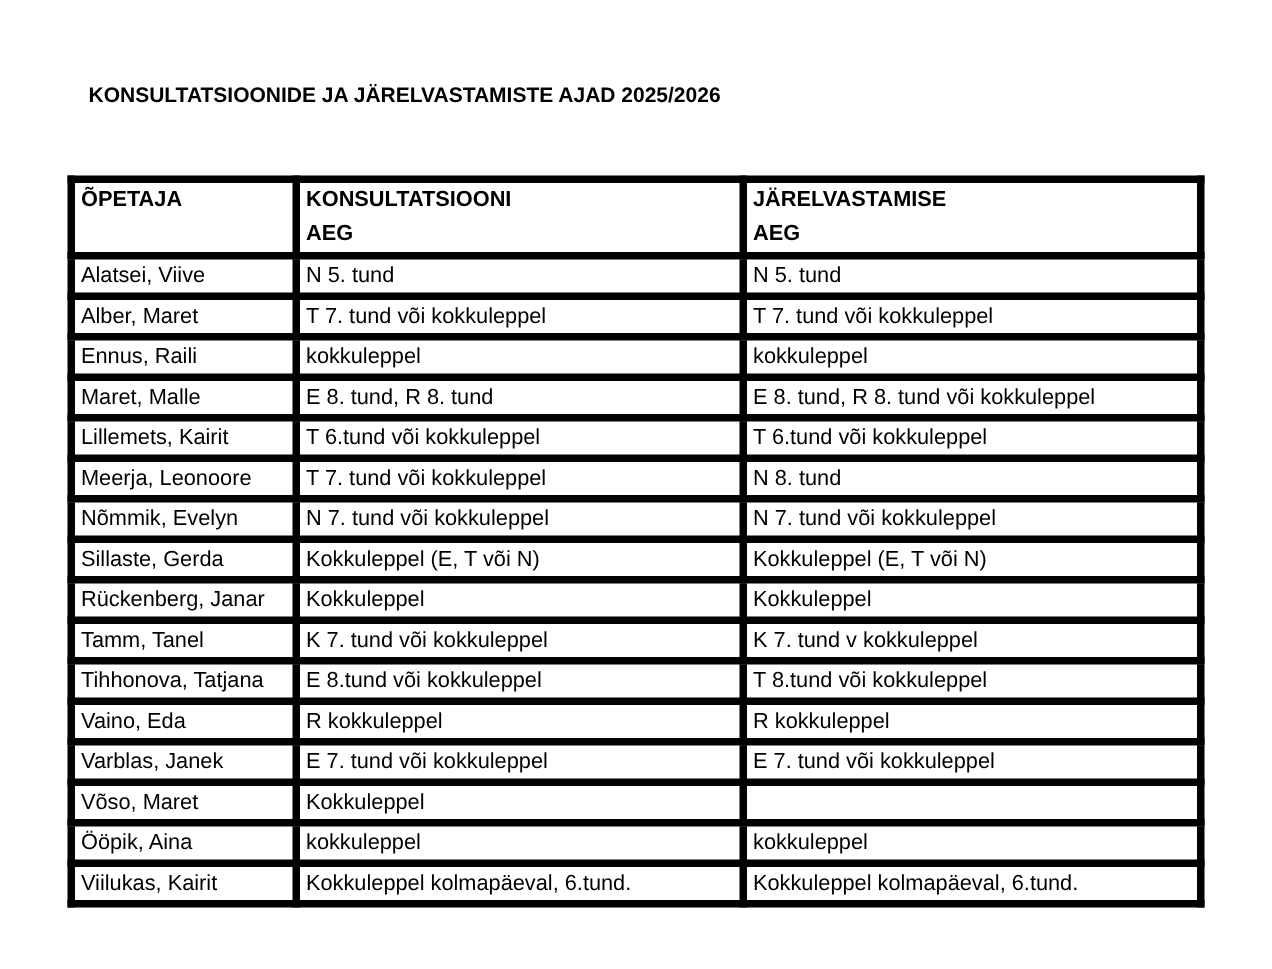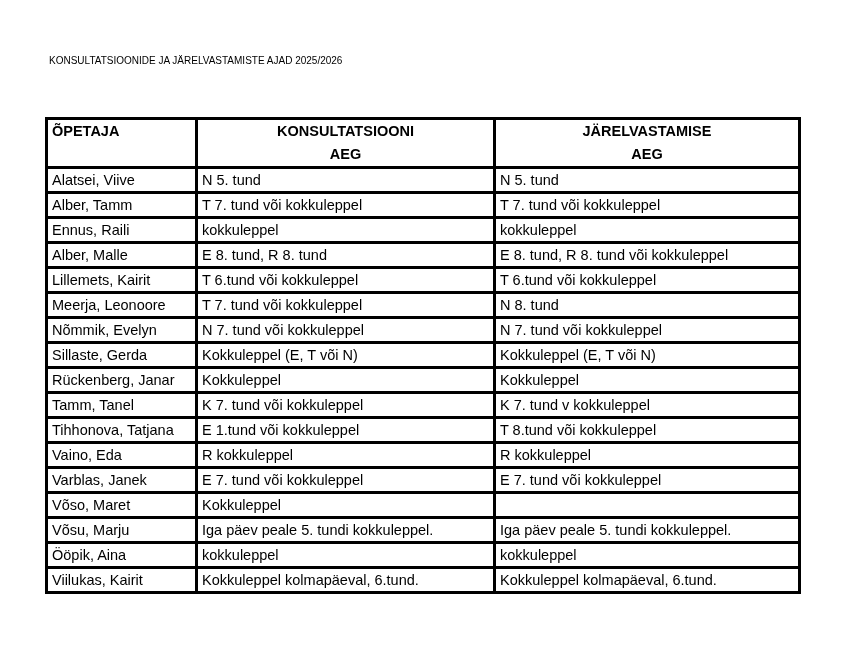--- a/index.html
+++ b/index.html
@@ -10,55 +10,55 @@
     body {
       width: 848px;
       height: 646px;
       position: relative;
       overflow: hidden;
       font-family: "Liberation Sans", sans-serif;
       color: #000000;
     }
     .page-title {
       position: absolute;
-      left: 49px;
+      left: 59px;
       top: 55px;
-      font-size: 10px;
-      font-weight: normal;
+      font-size: 14px;
+      font-weight: bold;
       letter-spacing: 0;
       white-space: nowrap;
     }
     table.schedule {
       position: absolute;
       left: 45px;
       top: 117px;
       width: 753px;
       border-collapse: collapse;
       table-layout: fixed;
       font-size: 14.5px;
     }
     table.schedule col.c1 { width: 150px; }
     table.schedule col.c2 { width: 298px; }
     table.schedule col.c3 { width: 305px; }
     table.schedule th,
     table.schedule td {
-      border: 3px solid #000000;
+      border: 5px solid #000000;
       padding: 0 4px;
       white-space: nowrap;
       overflow: hidden;
       vertical-align: top;
     }
     table.schedule th {
       font-weight: bold;
       height: 45px;
       line-height: 23px;
       padding-top: 0;
     }
     table.schedule th.left { text-align: left; }
-    table.schedule th.center { text-align: center; }
+    table.schedule th.center { text-align: left; }
     table.schedule th span { display: block; }
     table.schedule td {
       height: 22px;
       line-height: 22px;
       font-weight: normal;
     }
   </style>
 </head>
 <body>
 
@@ -85,31 +85,31 @@
       </th>
     </tr>
   </thead>
   <tbody id="schedule-body">
       <tr>
         <td>Alatsei, Viive</td>
         <td>N 5. tund</td>
         <td>N 5. tund</td>
       </tr>
       <tr>
-        <td>Alber, Tamm</td>
+        <td>Alber, Maret</td>
         <td>T 7. tund või kokkuleppel</td>
         <td>T 7. tund või kokkuleppel</td>
       </tr>
       <tr>
         <td>Ennus, Raili</td>
         <td>kokkuleppel</td>
         <td>kokkuleppel</td>
       </tr>
       <tr>
-        <td>Alber, Malle</td>
+        <td>Maret, Malle</td>
         <td>E 8. tund, R 8. tund</td>
         <td>E 8. tund, R 8. tund või kokkuleppel</td>
       </tr>
       <tr>
         <td>Lillemets, Kairit</td>
         <td>T 6.tund või kokkuleppel</td>
         <td>T 6.tund või kokkuleppel</td>
       </tr>
       <tr>
         <td>Meerja, Leonoore</td>
@@ -131,44 +131,39 @@
         <td>Kokkuleppel</td>
         <td>Kokkuleppel</td>
       </tr>
       <tr>
         <td>Tamm, Tanel</td>
         <td>K 7. tund või kokkuleppel</td>
         <td>K 7. tund v kokkuleppel</td>
       </tr>
       <tr>
         <td>Tihhonova, Tatjana</td>
-        <td>E 1.tund või kokkuleppel</td>
+        <td>E 8.tund või kokkuleppel</td>
         <td>T 8.tund või kokkuleppel</td>
       </tr>
       <tr>
         <td>Vaino, Eda</td>
         <td>R kokkuleppel</td>
         <td>R kokkuleppel</td>
       </tr>
       <tr>
         <td>Varblas, Janek</td>
         <td>E 7. tund või kokkuleppel</td>
         <td>E 7. tund või kokkuleppel</td>
       </tr>
       <tr>
         <td>Võso, Maret</td>
         <td>Kokkuleppel</td>
         <td></td>
       </tr>
       <tr>
-        <td>Võsu, Marju</td>
-        <td>Iga päev peale 5. tundi kokkuleppel.</td>
-        <td>Iga päev peale 5. tundi kokkuleppel.</td>
-      </tr>
-      <tr>
         <td>Ööpik, Aina</td>
         <td>kokkuleppel</td>
         <td>kokkuleppel</td>
       </tr>
       <tr>
         <td>Viilukas, Kairit</td>
         <td>Kokkuleppel kolmapäeval, 6.tund.</td>
         <td>Kokkuleppel kolmapäeval, 6.tund.</td>
       </tr>
     </tbody>

